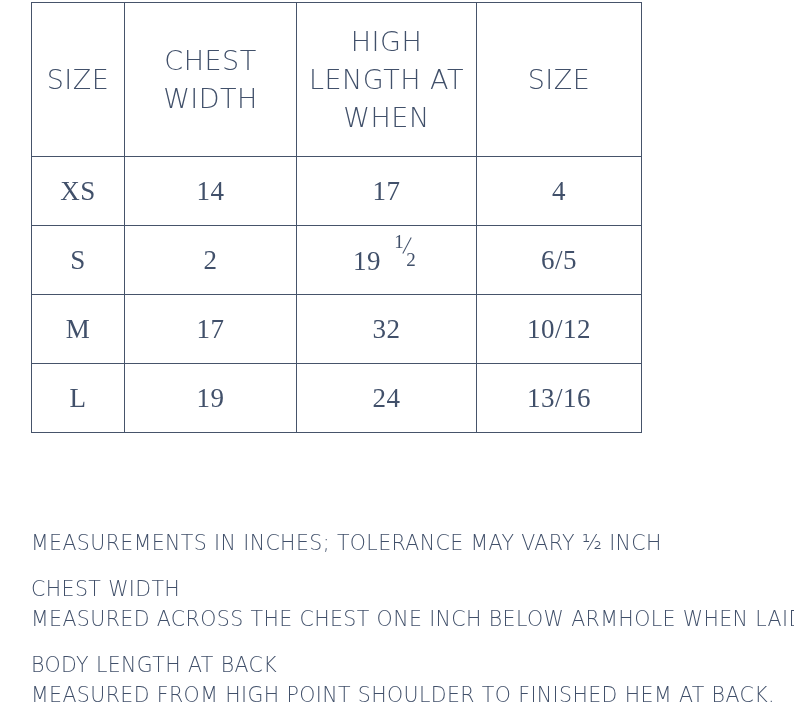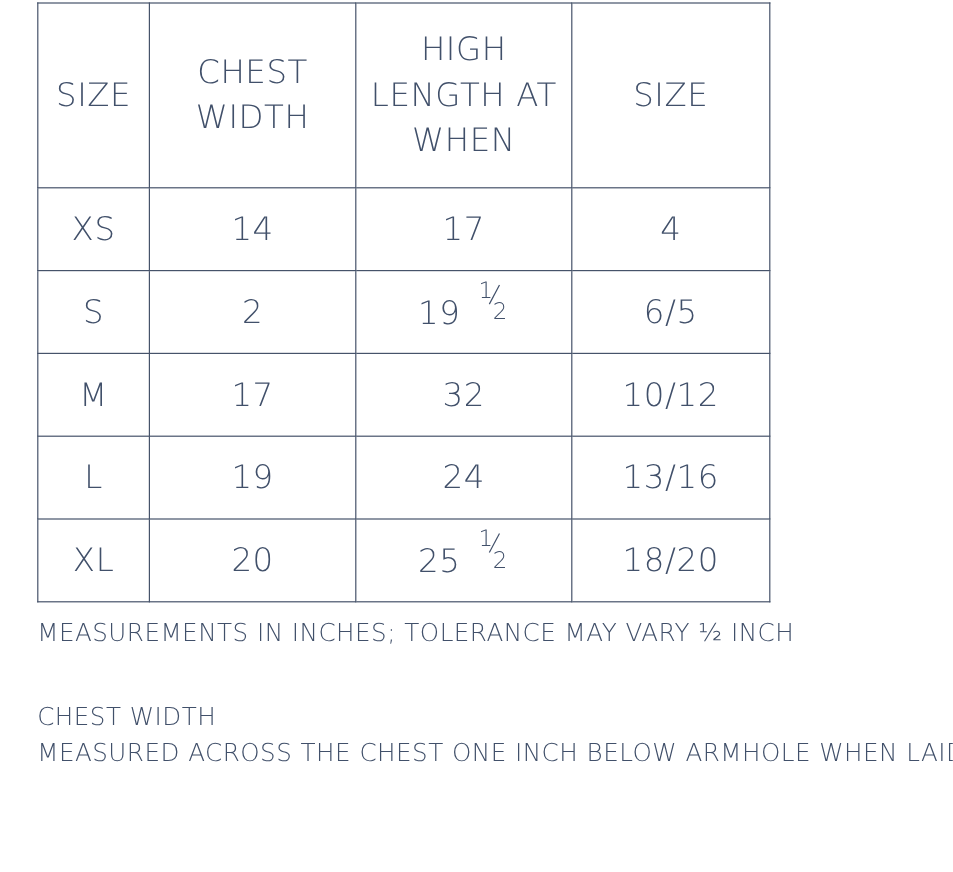--- a/index.html
+++ b/index.html
@@ -47,20 +47,21 @@
   .size-table tr.head td {
     height: 145px;
     font-size: 27px;
     line-height: 38px;
     padding: 4px 6px;
   }
   .size-table tr.body td {
     height: 64px;
     font-size: 27px;
     padding: 2px 4px;
+    font-family: Liberation Serif, serif;
   }
 
   .frac {
     display: inline-block;
     position: relative;
     width: 26px;
     height: 1em;
     vertical-align: baseline;
     margin-left: 6px;
   }
@@ -83,33 +84,33 @@
     position: absolute;
     left: 12px;
     top: 6px;
     font-size: 19px;
   }
 
   
   .notes {
     position: absolute;
     left: 31px;
-    top: 512px;
+    top: 528px;
     width: 740px;
   }
   .note-line {
     font-size: 20.5px;
     line-height: 30px;
     letter-spacing: 0.4px;
     color: #41506a;
     font-weight: 300;
     white-space: nowrap;
   }
   .note-block {
-    margin-top: 40px;
+    margin-top: 16px;
   }
   .note-block.first { margin-top: 0; }
 </style>
 </head>
 <body>
 
 <div class="page">
 
   <table class="size-table">
     <colgroup>
@@ -171,39 +172,30 @@
 
       <tr class="body">
         <td>L</td>
         <td>19</td>
         <td>
           <span>24</span>
         </td>
         <td>13/16</td>
       </tr>
 
-      <tr class="body">
-        <td>XL</td>
-        <td>20</td>
-        <td>
-          <span>25</span>
-          <span class="frac">
-            <span class="num">1</span>
-            <span class="bar"></span>
-            <span class="den">2</span>
-          </span>
-        </td>
-        <td>18/20</td>
-      </tr>
     </tbody>
   </table>
 
   <div class="notes">
     <div class="note-block first">
       <div class="note-line">MEASUREMENTS IN INCHES; TOLERANCE MAY VARY ½ INCH</div>
     </div>
     <div class="note-block">
       <div class="note-line">CHEST WIDTH</div>
       <div class="note-line">MEASURED ACROSS THE CHEST ONE INCH BELOW ARMHOLE WHEN LAID FLAT.</div>
     </div>
+    <div class="note-block">
+      <div class="note-line">BODY LENGTH AT BACK</div>
+      <div class="note-line">MEASURED FROM HIGH POINT SHOULDER TO FINISHED HEM AT BACK.</div>
+    </div>
   </div>
 
 </div>
 
 </body></html>

